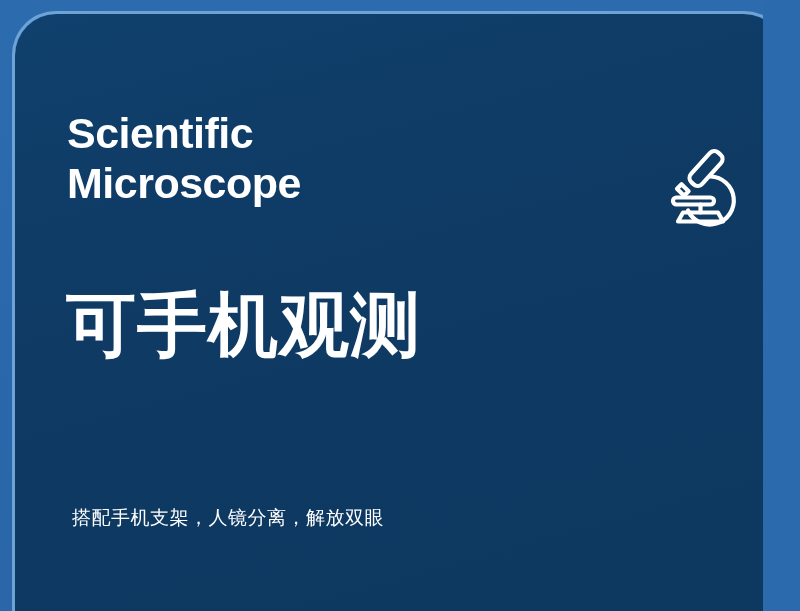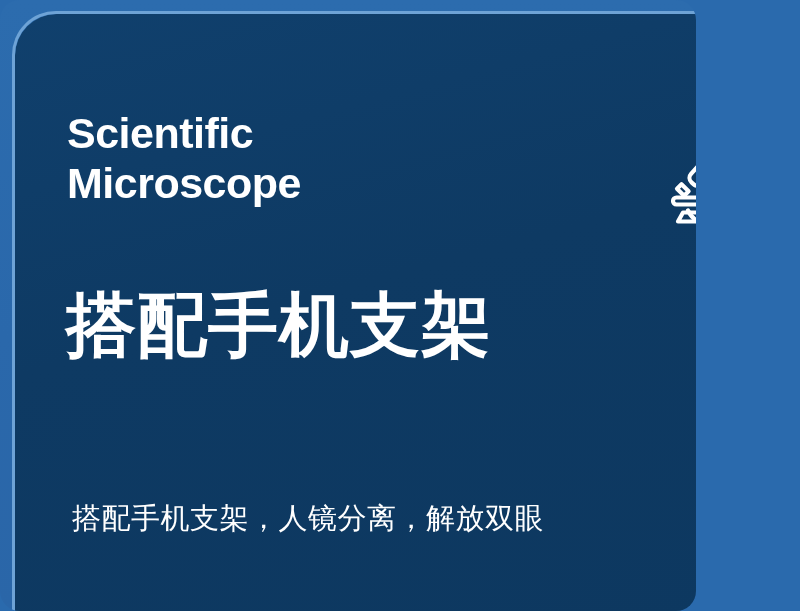--- a/index.html
+++ b/index.html
@@ -11,25 +11,24 @@
   }
 
   body {
     font-family: "Liberation Sans", "DejaVu Sans", sans-serif;
     background: #2a6aad;
   }
 
   
   #banner {
     position: relative;
-    width: 696px;
+    width: 763px;
     height: 611px;
     background: linear-gradient(180deg, #2c6cae 0%, #2a68ab 55%, #2a66a8 100%);
     overflow: hidden;
-    border-radius: 20px;
   }
 
   
   #panel-outline {
     position: absolute;
     left: 12px;
     top: 11px;
     width: 776px;
     height: 600px;
     border: 3px solid #6ea3d6;
@@ -88,21 +87,21 @@
     letter-spacing: 1px;
   }
   #headline .hl-line { display: block; white-space: nowrap; }
 
   
   #subtitle {
     position: absolute;
     left: 72px;
     top: 500px;
     color: #ffffff;
-    font-size: 29px;
+    font-size: 19px;
     font-weight: normal;
     line-height: 36px;
     letter-spacing: 0.5px;
     white-space: nowrap;
   }
 </style>
 </head>
 <body>
 
 <div id="banner">
@@ -124,18 +123,18 @@
 
       <path d="M21.5 57.5 H55.5 A3.5 3.5 0 0 1 55.5 64.5 H21.5 A3.5 3.5 0 0 1 21.5 57.5 Z"></path>
 
       <path d="M45.5 64.5 V72.5"></path>
 
       <path d="M28.0 72.5 H63.0 L68.0 81.5 H23.0 Z"></path>
     </svg>
   </div>
 
   <div id="headline">
-    <span class="hl-line">搭配手机支架</span>
+    <span class="hl-line">可手机观测</span>
   </div>
 
   <div id="subtitle">搭配手机支架，人镜分离，解放双眼</div>
 
 </div>
 
 </body></html>

